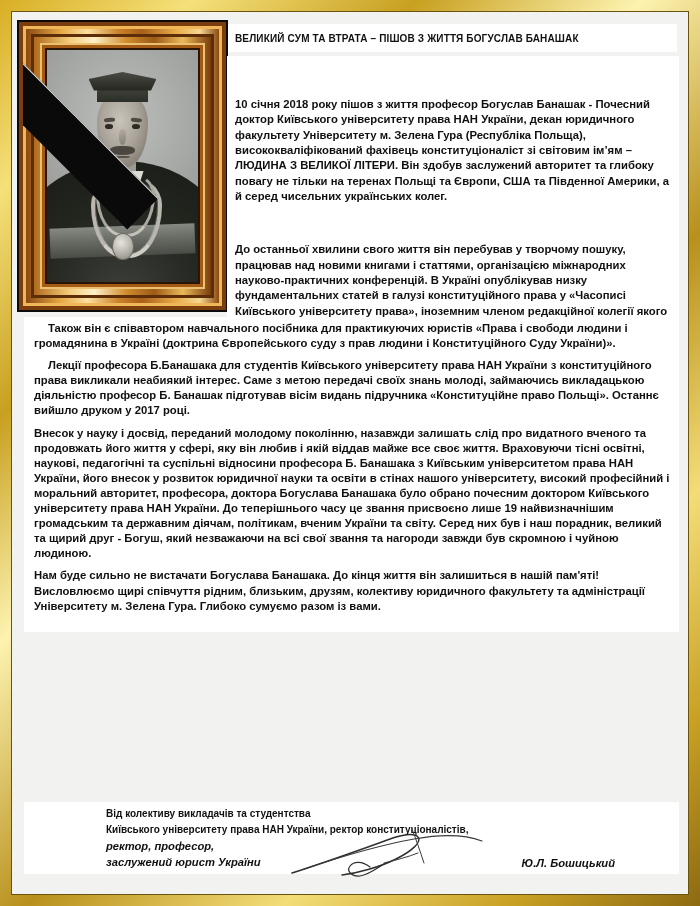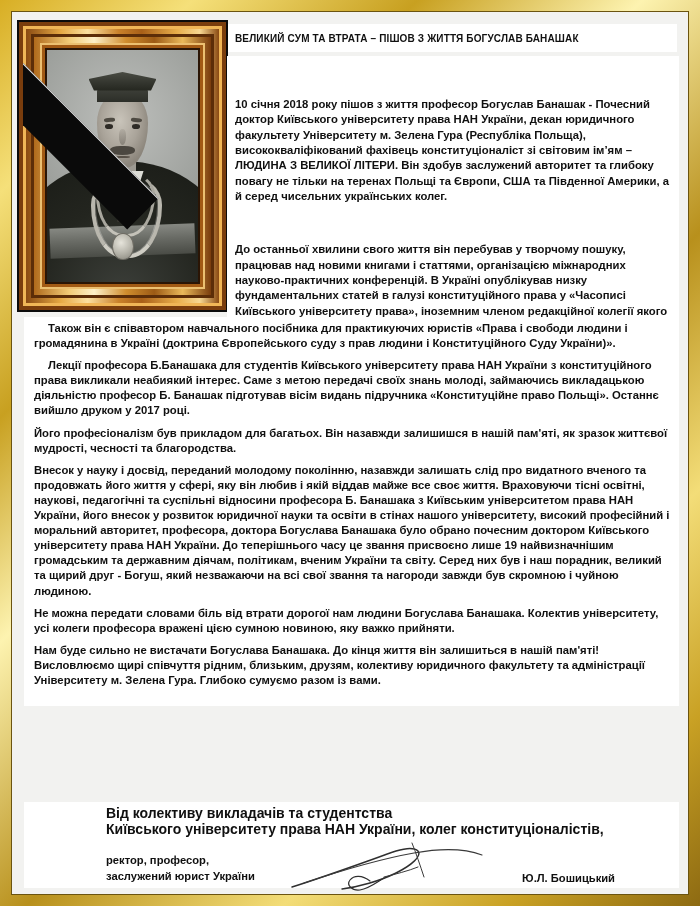--- a/index.html
+++ b/index.html
@@ -361,31 +361,32 @@
   .sig-block {
     position: absolute;
     left: 12px;
     top: 790px;
     width: 655px;
     background: #ffffff;
     padding: 4px 6px 4px 10px;
     box-sizing: border-box;
   }
   .sig-from {
-    font-size: 14px;
+    font-size: 10px;
     line-height: 15.5px;
     font-weight: bold;
     color: #101010;
-    margin: 0 0 16px 72px;
+    margin: 0 0 2px 72px;
   }
   .sig-row {
     position: relative;
     display: flex;
-    align-items: flex-end;
+    align-items: center;
     justify-content: space-between;
+    font-style: italic;
   }
   .sig-role {
     font-size: 11.2px;
     line-height: 15.5px;
     font-weight: bold;
     color: #101010;
     margin-left: 72px;
     white-space: pre-line;
   }
   .sig-name {
@@ -452,30 +453,28 @@
     </div>
 
     <div class="col-right">
       <p class="para">10 січня 2018 року пішов з життя професор Богуслав Банашак - Почесний доктор Київського університету права НАН України,  декан юридичного факультету Університету м. Зелена Гура (Республіка Польща), висококваліфікований фахівець конституціоналіст зі світовим ім’ям – ЛЮДИНА  З ВЕЛИКОЇ ЛІТЕРИ. Він здобув заслужений авторитет та глибоку повагу не тільки на теренах Польщі та Європи, США та Південної Америки, а й серед чисельних українських колег.</p>
       <p class="para">До останньої хвилини свого життя він перебував у творчому пошуку, працював над новими книгами і статтями, організацією міжнародних науково-практичних конференцій. В Україні опублікував низку фундаментальних статей в галузі конституційного права у «Часописі Київського університету права», іноземним членом редакційної колегії якого він був на протязі останніх 7 років.</p>
     </div>
 
     <div class="col-full">
       <p class="para indent">Також він є співавтором навчального посібника для практикуючих юристів «Права і свободи людини і громадянина в Україні (доктрина Європейського суду з прав людини і Конституційного Суду України)».</p>
       <p class="para indent">Лекції професора Б.Банашака для студентів Київського університету права НАН України з конституційного права викликали неабиякий інтерес. Саме з метою передачі своїх знань молоді, займаючись викладацькою діяльністю професор Б. Банашак підготував вісім видань підручника «Конституційне право Польщі». Останнє вийшло друком у 2017 році.</p>
-      <p class="para">Його професіоналізм був прикладом для багатьох. Він назавжди залишишся в нашій пам'яті, як зразок життєвої мудрості,  чесності та благородства.</p>
       <p class="para">Внесок у науку і досвід, переданий молодому поколінню, назавжди залишать слід про видатного вченого та продовжать його життя у сфері, яку він любив і якій віддав майже все своє життя. Враховуючи тісні освітні, наукові, педагогічні та суспільні відносини професора Б. Банашака з Київським університетом права НАН України, його внесок у розвиток юридичної науки та освіти в стінах нашого університету, високий професійний і моральний авторитет, професора, доктора Богуслава Банашака було обрано почесним доктором Київського університету права НАН України. До теперішнього часу це звання присвоєно лише 19 найвизначнішим громадським та державним діячам, політикам, вченим України та світу. Серед них був і наш порадник,  великий та щирий друг - Богуш, який незважаючи на всі свої звання та нагороди завжди був скромною і чуйною людиною.</p>
-      <p class="para">Не можна передати словами біль від втрати дорогої нам людини Богуслава Банашака.  Колектив університету, усі колеги професора вражені цією сумною новиною, яку важко прийняти.</p>
       <p class="para">Нам  буде сильно не вистачати Богуслава Банашака. До кінця життя він залишиться в нашій пам'яті! Висловлюємо щирі співчуття рідним, близьким, друзям, колективу юридичного факультету та адміністрації Університету м. Зелена Гура. Глибоко сумуємо разом із вами.</p>
     </div>
 
     <div class="sig-block">
       <div class="sig-from">
         <div>Від колективу викладачів та студентства</div>
-        <div>Київського університету права НАН України, колег конституціоналістів,</div>
+        <div>Київського університету права НАН України, ректор конституціоналістів,</div>
       </div>
       <div class="sig-row">
         <div class="sig-role">ректор, професор,
 заслужений юрист України</div>
 
         <svg class="sig-mark" viewBox="0 0 215 62">
           <path d="M8 50 C 40 40, 78 26, 112 14 C 122 11, 130 10, 134 14 C 138 19, 128 28, 112 36
                    C 96 44, 74 50, 58 52" fill="none" stroke="#2f2f2f" stroke-width="1.4" stroke-linecap="round"></path>
           <path d="M20 46 C 56 34, 96 22, 130 16 C 158 11, 182 12, 198 18" fill="none" stroke="#3a3a3a" stroke-width="1.1" stroke-linecap="round"></path>
           <path d="M86 44 C 78 38, 70 38, 66 43 C 62 48, 68 54, 76 53 C 84 52, 92 46, 100 41" fill="none" stroke="#2f2f2f" stroke-width="1.2" stroke-linecap="round"></path>

